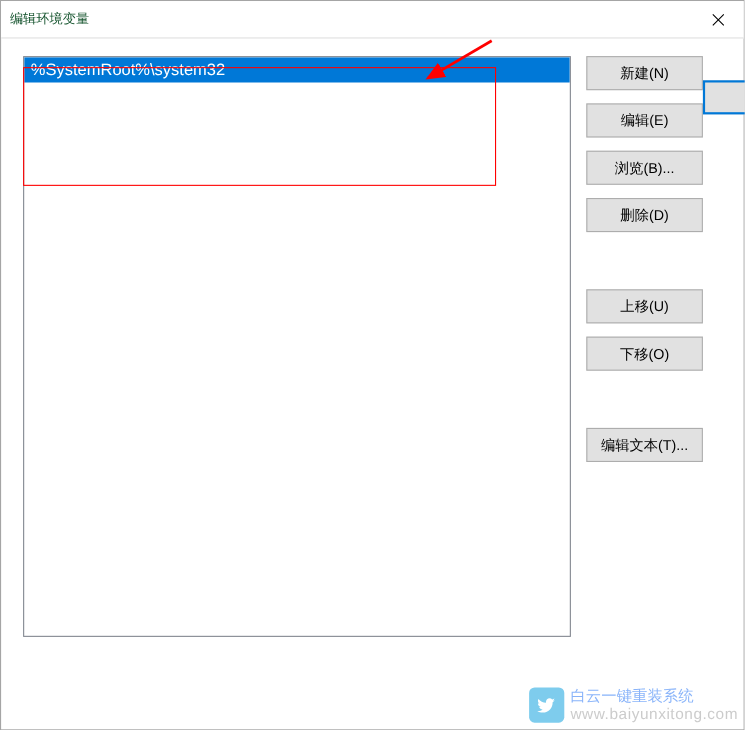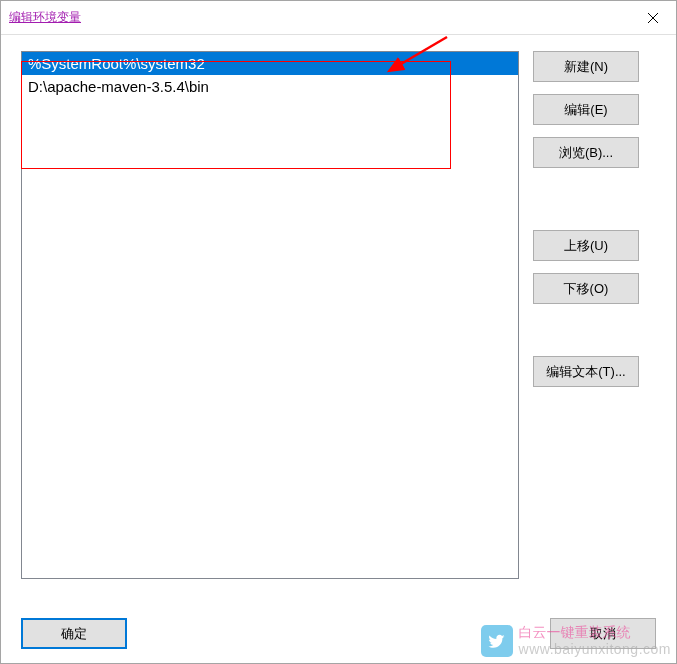--- a/index.html
+++ b/index.html
@@ -24,40 +24,39 @@
       height: 34px;
       display: flex;
       align-items: center;
       padding-left: 8px;
       border-bottom: 1px solid #e0e0e0;
       background: #fff;
       position: relative;
     }
     .titlebar-title {
       font-size: 12px;
-      color: #a21caf;
-      text-decoration: underline;
+      color: #14532d;
     }
     .close-btn {
       position: absolute;
       right: 0;
       top: 0;
       width: 46px;
       height: 33px;
       display: flex;
       align-items: center;
       justify-content: center;
       cursor: pointer;
     }
     .close-btn svg { width: 12px; height: 12px; }
     .content {
       flex: 1;
       padding: 16px 20px 14px 20px;
       display: flex;
-      flex-direction: column;
+      flex-direction: row;
       position: relative;
     }
     .main-row {
       display: flex;
       gap: 14px;
       flex: 1;
     }
     .listbox {
       width: 498px;
       height: 528px;
@@ -152,21 +151,21 @@
       width: 32px;
       height: 32px;
       background: #29abe2;
       border-radius: 5px;
       display: flex;
       align-items: center;
       justify-content: center;
     }
     .wm-icon svg { width: 18px; height: 18px; fill: #fff; }
     .wm-text { display: flex; flex-direction: column; line-height: 1.2; }
-    .wm-text .l1 { font-size: 14px; color: #ec4899; font-weight: 500; }
+    .wm-text .l1 { font-size: 14px; color: #3b82f6; font-weight: 500; }
     .wm-text .l2 { font-size: 14px; color: #aaa; letter-spacing: 0.5px; }
   </style>
 </head>
 <body>
 
 <div class="window">
   <div class="titlebar">
     <span class="titlebar-title">编辑环境变量</span>
     <div class="close-btn">
       <svg viewBox="0 0 12 12">
@@ -182,30 +181,30 @@
         <marker id="ah" markerWidth="8" markerHeight="8" refX="6" refY="3" orient="auto">
           <path d="M0,0 L7,3 L0,6 Z" fill="#ff0000"></path>
         </marker>
       </defs>
       <line x1="66" y1="4" x2="8" y2="38" stroke="#ff0000" stroke-width="2.5" marker-end="url(#ah)"></line>
     </svg>
 
     <div class="main-row">
       <div class="listbox">
         <div class="list-item selected">%SystemRoot%\system32</div>
-        <div class="list-item">D:\apache-maven-3.5.4\bin</div>
       </div>
 
       <div class="side-buttons">
         <button class="btn">新建(N)</button>
         <div class="gap-med"></div>
         <button class="btn">编辑(E)</button>
         <div class="gap-med"></div>
         <button class="btn">浏览(B)...</button>
         <div class="gap-med"></div>
+        <button class="btn">删除(D)</button>
         <div class="gap-large"></div>
         <button class="btn">上移(U)</button>
         <div class="gap-med"></div>
         <button class="btn">下移(O)</button>
         <div class="gap-large"></div>
         <button class="btn">编辑文本(T)...</button>
       </div>
     </div>
 
     <div class="red-box"></div>

